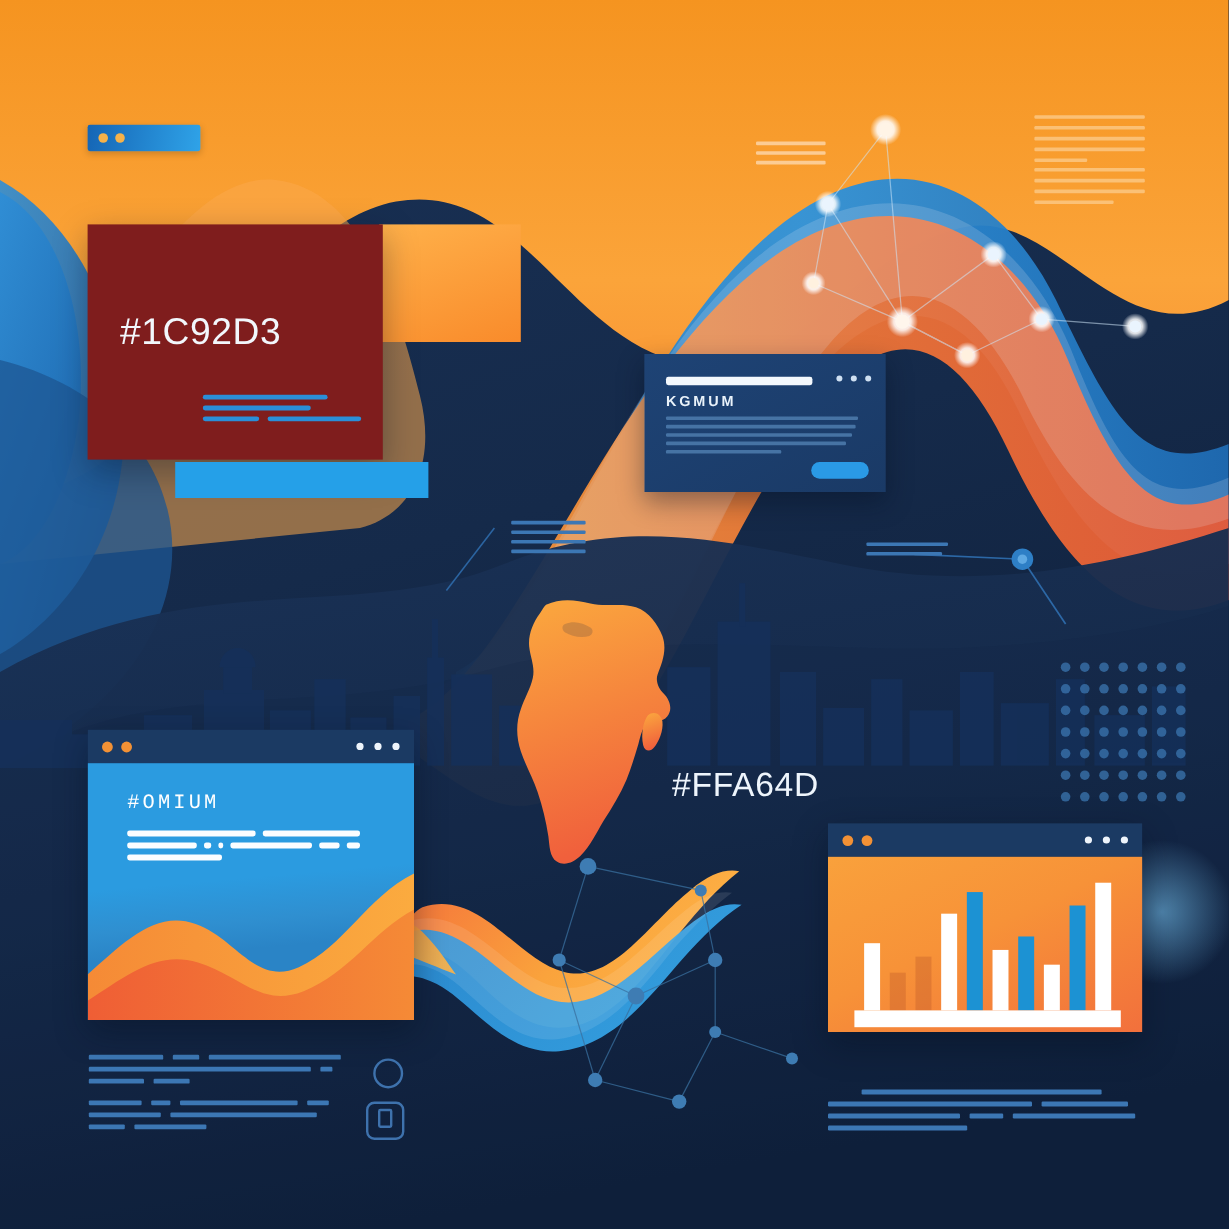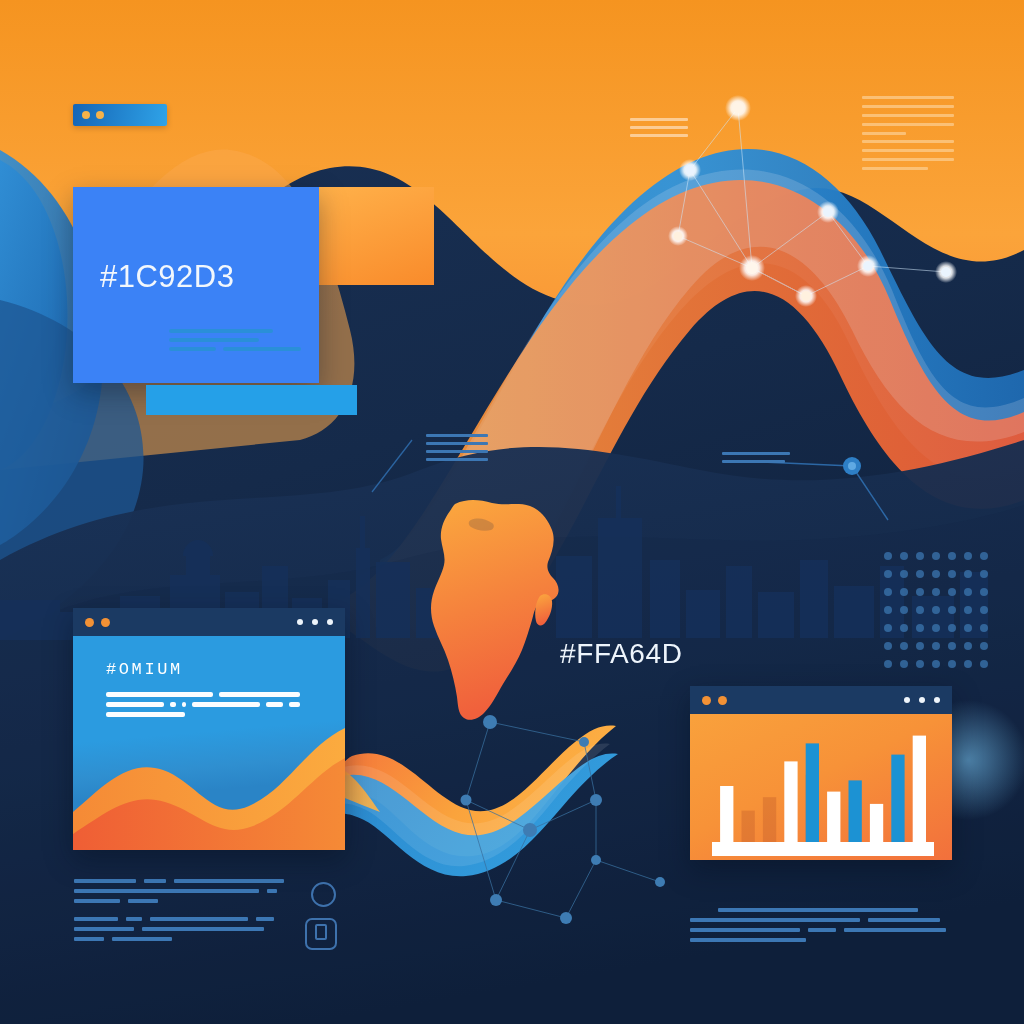--- a/index.html
+++ b/index.html
@@ -33,21 +33,21 @@
   #mini-bar .mdot{width:8px;height:8px;border-radius:50%;background:#f6b24a;}
 
   
   #accent-block{
     position:absolute;left:316px;top:187px;width:118px;height:98px;
     background:linear-gradient(160deg,#ffb14a,#f98b2b);
   }
   
   #hero-card{
     left:73px;top:187px;width:246px;height:196px;
-    background:#3b82f6;
+    background:#7f1d1d;
     box-shadow:0 10px 26px rgba(6,16,35,.35);
   }
   #hero-hex{
     color:#f2f7fc;font-size:31px;letter-spacing:.5px;
     position:absolute;left:27px;top:72px;font-weight:400;
   }
   .bar{height:4px;border-radius:2px;background:#2a8fd8;}
   #hero-lines{position:absolute;left:96px;top:142px;width:132px;}
   #hero-lines .row{display:flex;gap:7px;margin-bottom:5px;}
 
@@ -528,20 +528,37 @@
           <span class="bar" style="width:90px;"></span>
         </div>
       <div class="row">
           <span class="bar" style="width:58px;"></span>
           <span class="bar" style="width:96px;"></span>
         </div>
     </div>
   </div>
   <div id="blue-block"></div>
 
+  <div class="win" id="mid-card">
+    <div class="urlbar"></div>
+    <div class="wdots">
+        <i></i>
+        <i></i>
+        <i></i>
+      </div>
+    <h3>KGMUM</h3>
+    <div class="body">
+      <div class="tl" style="width:160px;"></div>
+      <div class="tl" style="width:158px;"></div>
+      <div class="tl" style="width:155px;"></div>
+      <div class="tl" style="width:150px;"></div>
+      <div class="tl" style="width:96px;"></div>
+    </div>
+    <div class="cta"></div>
+  </div>
 
   <div class="win" id="omium-win">
     <div class="win-chrome">
       <span class="dots-left">
         <i class="dot orange"></i>
           <i class="dot orange"></i>
       </span>
       <span class="dots-right">
         <i class="dot white"></i>
           <i class="dot white"></i>

